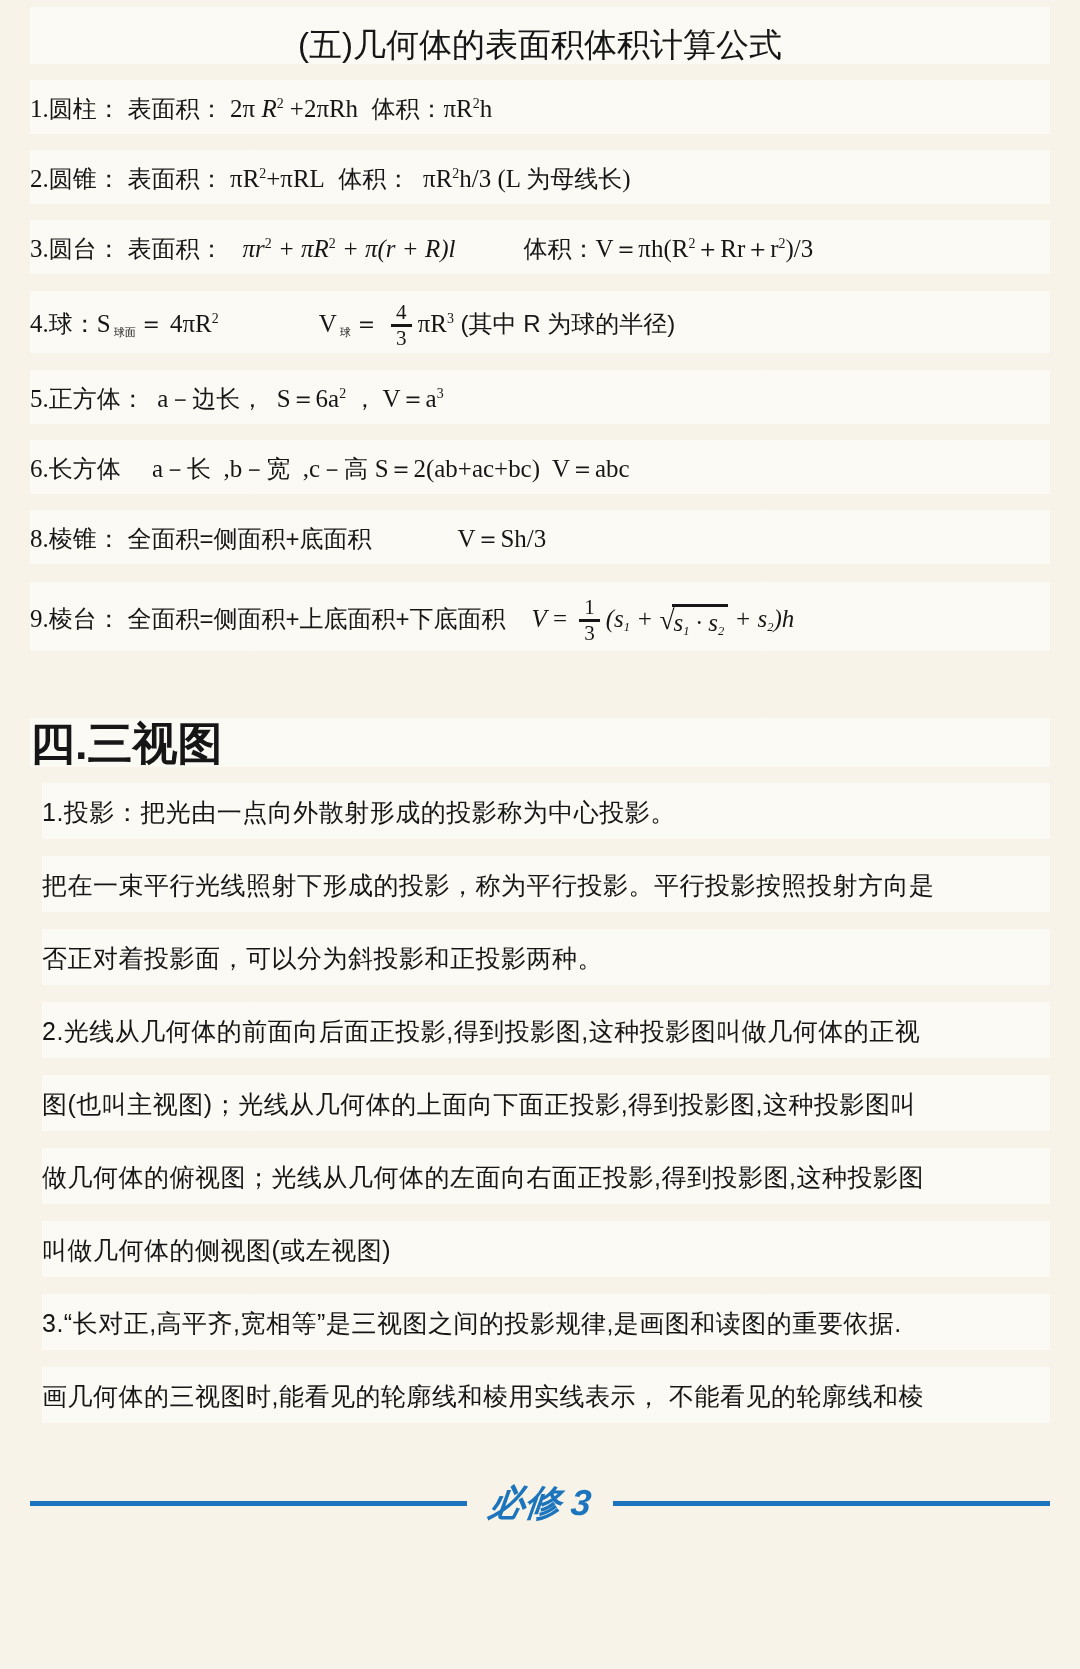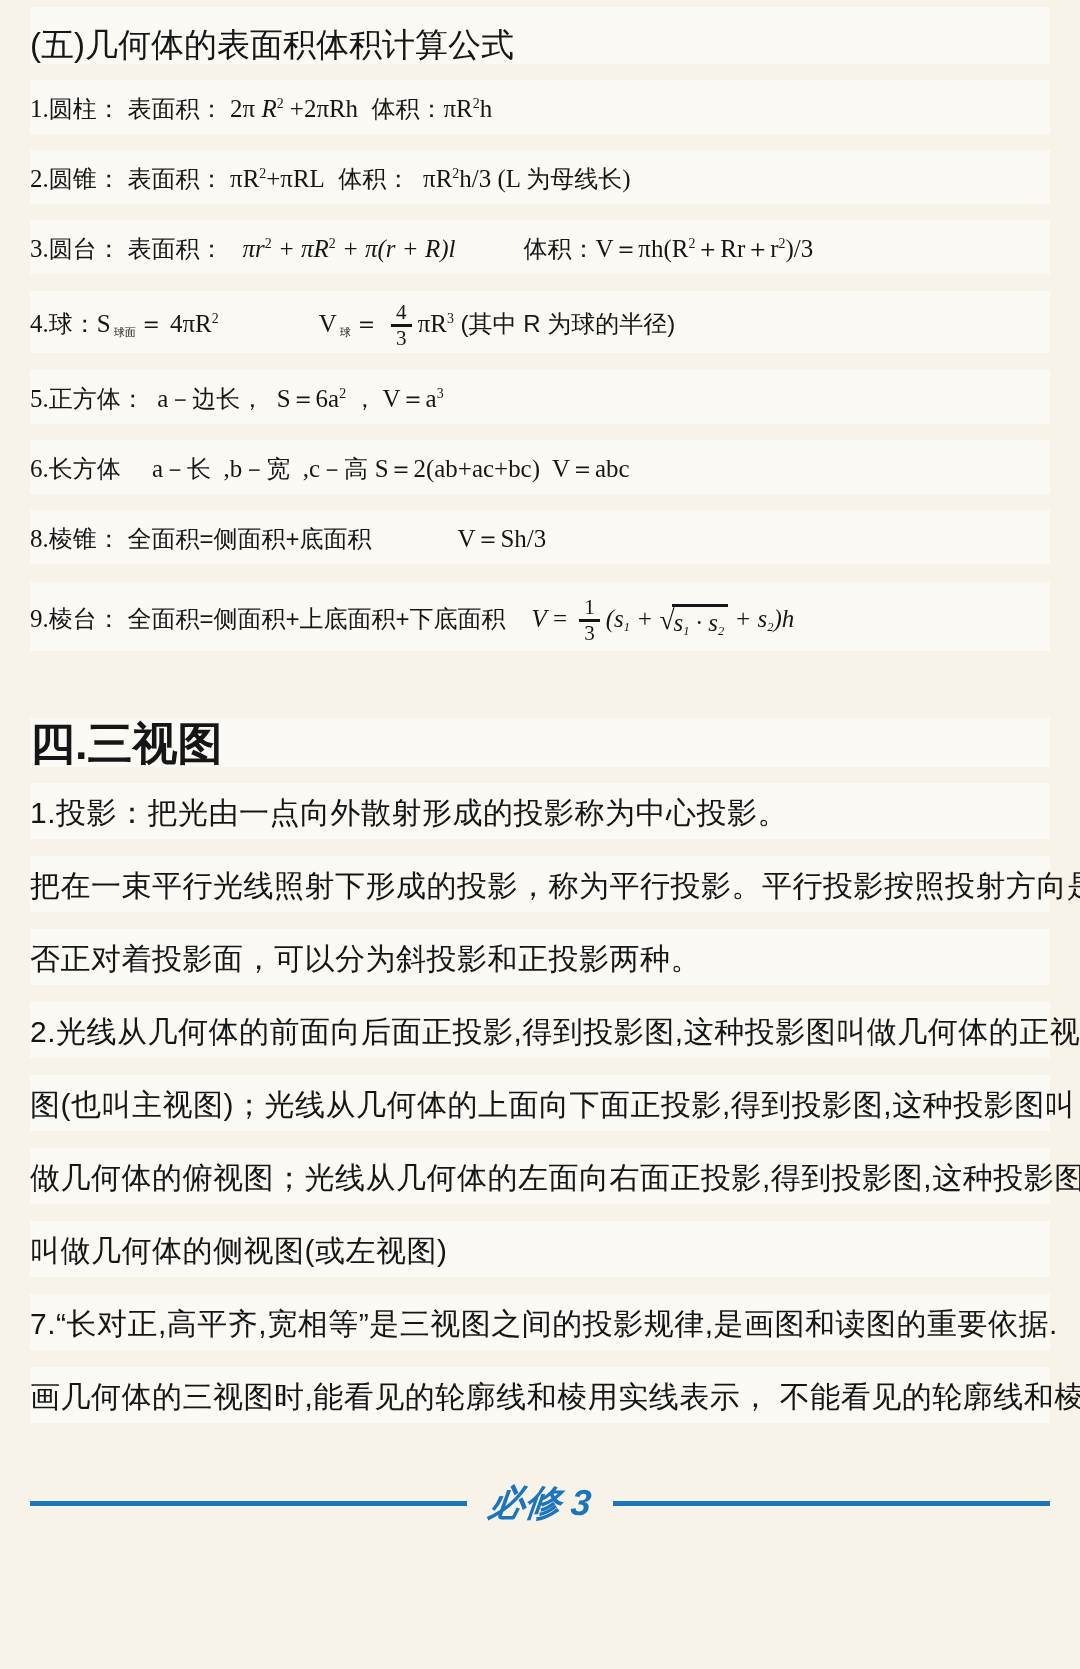--- a/index.html
+++ b/index.html
@@ -13,21 +13,21 @@
   .page { padding:0 30px; width:1080px; height:1669px; }
 
   .band {
     background:linear-gradient(180deg, rgba(255,255,255,0) 9%,
       rgba(255,255,255,0.55) 9%, rgba(255,255,255,0.55) 86%,
       rgba(255,255,255,0) 86%);
   }
 
   .title {
     padding-top:16px; height:74px; line-height:58px;
-    font-size:33px; font-weight:500; white-space:pre;
+    font-size:33px; font-weight:500; white-space:pre;text-align:center;
   }
 
   .fline {
     height:70px; line-height:70px; font-size:24px; white-space:pre;
   }
   .fline.tall1 { height:80px; line-height:80px; }
   .fline.tall2 { height:90px; line-height:90px; }
 
   .tk-cjk { font-family:"Liberation Sans","DejaVu Sans",sans-serif; }
   .tk-rm  { font-family:"Liberation Serif","DejaVu Serif",serif; font-size:1.04em; }
@@ -53,22 +53,23 @@
     font-size:1.15em; line-height:1; transform:translateY(2px); }
   .tk-sqrt .radicand { border-top:3px solid currentColor; padding:2px 4px 0 2px;
     margin-left:-3px; line-height:1.15; }
 
   .heading {
     margin-top:48px; height:64px; line-height:64px;
     font-size:45px; font-weight:700; white-space:pre;
   }
 
   .para {
-    height:73px; line-height:73px; font-size:30px; white-space:pre;
+    height:73px; line-height:73px; font-size:25px; white-space:pre;
     letter-spacing:0.5px;
+    margin-left:12px;
   }
 
   .footer {
     margin-top:50px; height:40px; display:flex; align-items:center;
   }
   .rule { flex:1; height:5px; background:#1b74bc; }
   .flabel {
     margin:0 22px; color:#1b74bc; font-weight:700; font-style:italic;
     font-size:36px; display:inline-block; transform:skewX(-6deg);
     white-space:pre;
@@ -92,21 +93,21 @@
 
   <div class="heading band">四.三视图</div>
 
   <p class="para band">1.投影：把光由一点向外散射形成的投影称为中心投影。</p>
   <p class="para band">把在一束平行光线照射下形成的投影，称为平行投影。平行投影按照投射方向是</p>
   <p class="para band">否正对着投影面，可以分为斜投影和正投影两种。</p>
   <p class="para band">2.光线从几何体的前面向后面正投影,得到投影图,这种投影图叫做几何体的正视</p>
   <p class="para band">图(也叫主视图)；光线从几何体的上面向下面正投影,得到投影图,这种投影图叫</p>
   <p class="para band">做几何体的俯视图；光线从几何体的左面向右面正投影,得到投影图,这种投影图</p>
   <p class="para band">叫做几何体的侧视图(或左视图)</p>
-  <p class="para band">7.“长对正,高平齐,宽相等”是三视图之间的投影规律,是画图和读图的重要依据.</p>
+  <p class="para band">3.“长对正,高平齐,宽相等”是三视图之间的投影规律,是画图和读图的重要依据.</p>
   <p class="para band">画几何体的三视图时,能看见的轮廓线和棱用实线表示， 不能看见的轮廓线和棱</p>
 
   <div class="footer">
     <span class="rule"></span>
     <span class="flabel">必修 3</span>
     <span class="rule"></span>
   </div>
 
 </div>
 

